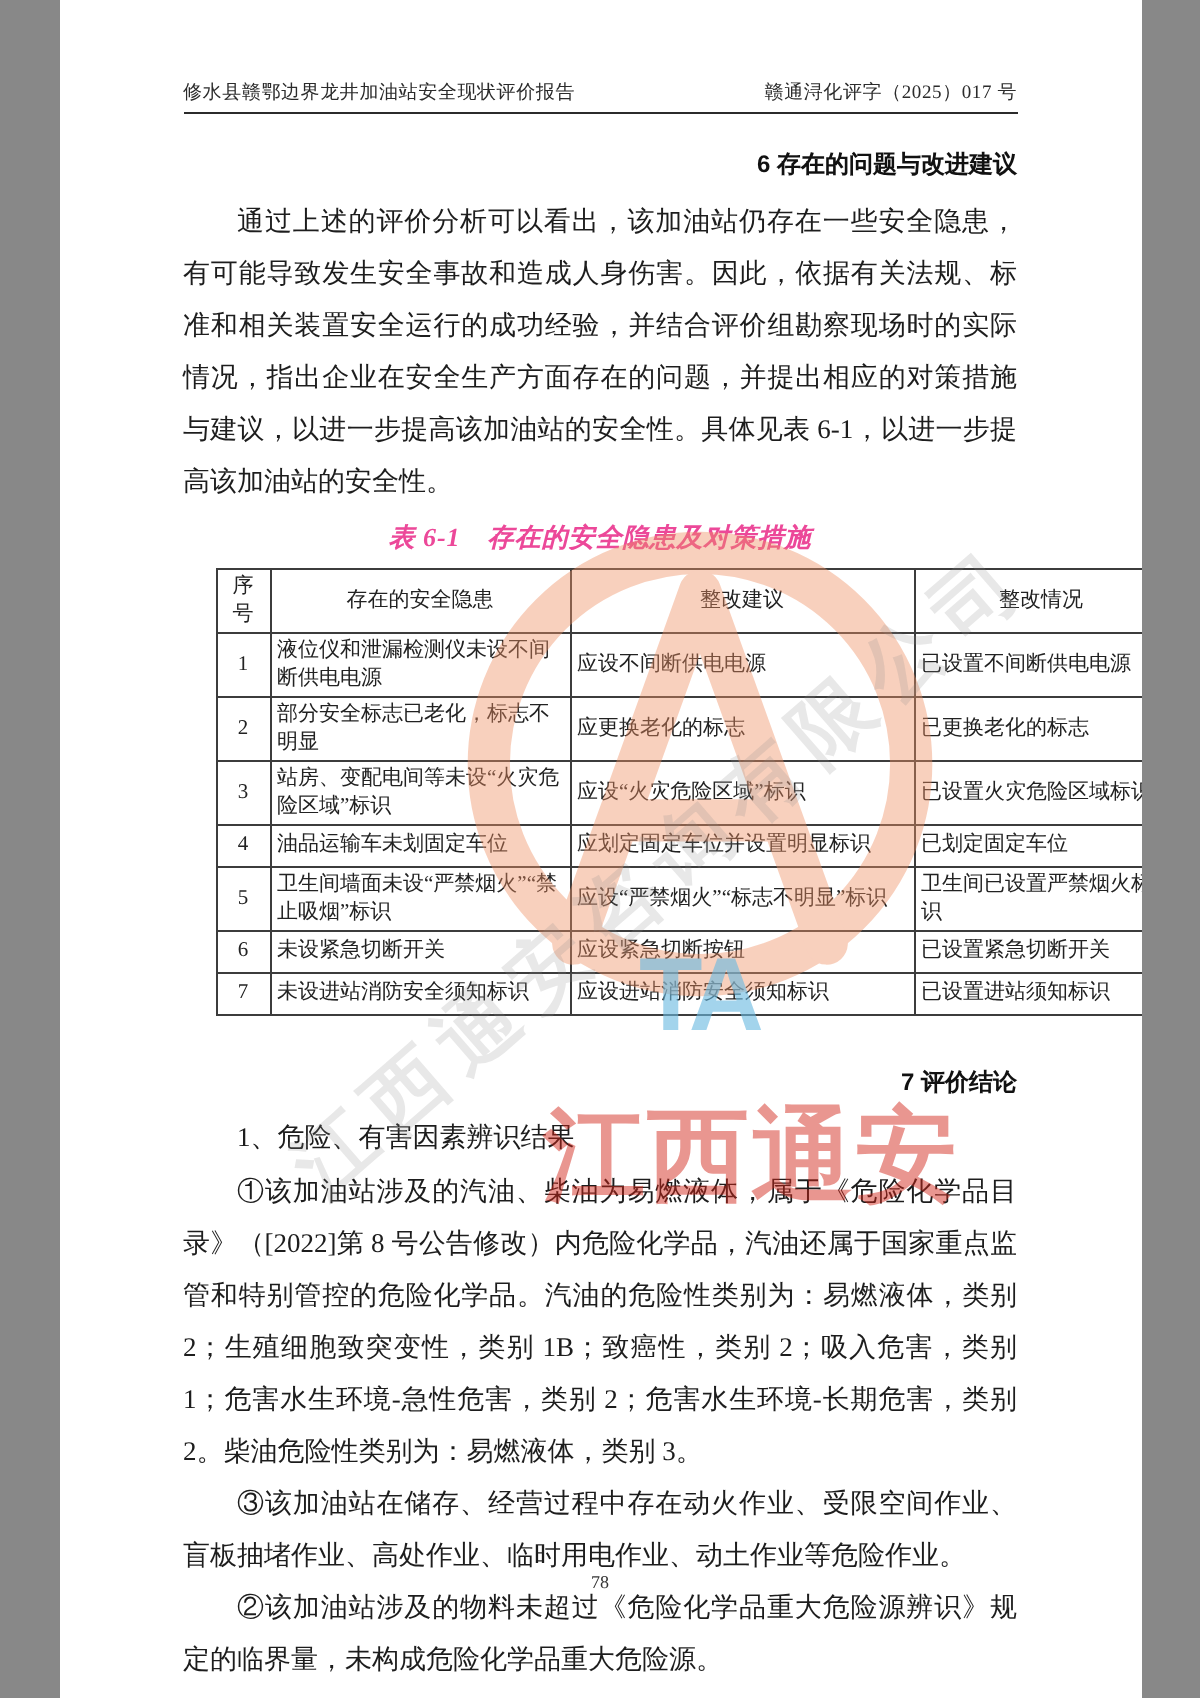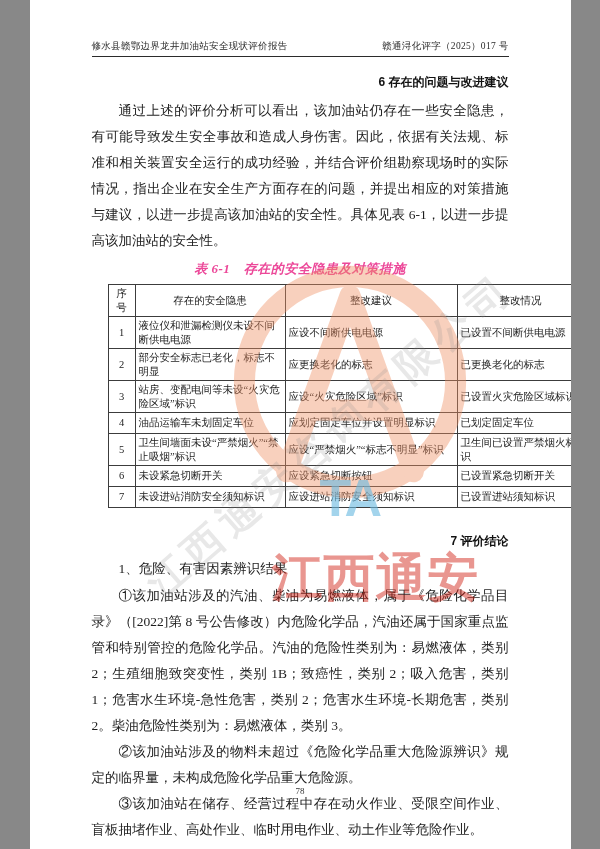--- a/index.html
+++ b/index.html
@@ -175,22 +175,22 @@
             <td>未设进站消防安全须知标识</td>
             <td>应设进站消防安全须知标识</td>
             <td>已设置进站须知标识</td>
           </tr>
         </tbody>
     </table>
 
     <h1 class="sec" style="margin-top:25px;">7 评价结论</h1>
     <p class="subhead">1、危险、有害因素辨识结果</p>
     <p class="body-para">①该加油站涉及的汽油、柴油为易燃液体，属于《危险化学品目录》（[2022]第 8 号公告修改）内危险化学品，汽油还属于国家重点监管和特别管控的危险化学品。汽油的危险性类别为：易燃液体，类别 2；生殖细胞致突变性，类别 1B；致癌性，类别 2；吸入危害，类别 1；危害水生环境-急性危害，类别 2；危害水生环境-长期危害，类别 2。柴油危险性类别为：易燃液体，类别 3。</p>
+    <p class="body-para">③该加油站在储存、经营过程中存在动火作业、受限空间作业、盲板抽堵作业、高处作业、临时用电作业、动土作业等危险作业。</p>
     <p class="body-para">②该加油站涉及的物料未超过《危险化学品重大危险源辨识》规定的临界量，未构成危险化学品重大危险源。</p>
-    <p class="body-para">③该加油站在储存、经营过程中存在动火作业、受限空间作业、盲板抽堵作业、高处作业、临时用电作业、动土作业等危险作业。</p>
 
   </div>
 
   <div class="page-number">78</div>
 
   <div class="watermark-layer">
     <svg class="wm-logo" viewBox="0 0 300 300" xmlns="http://www.w3.org/2000/svg">
       <circle cx="150" cy="150" r="120" fill="none" stroke="#ef9064" stroke-width="24"></circle>
       <path d="M150 52 L78 252 M150 52 L222 252 M104 182 L196 182" fill="none" stroke="#ef9064" stroke-width="24" stroke-linecap="round"></path>
     </svg>

